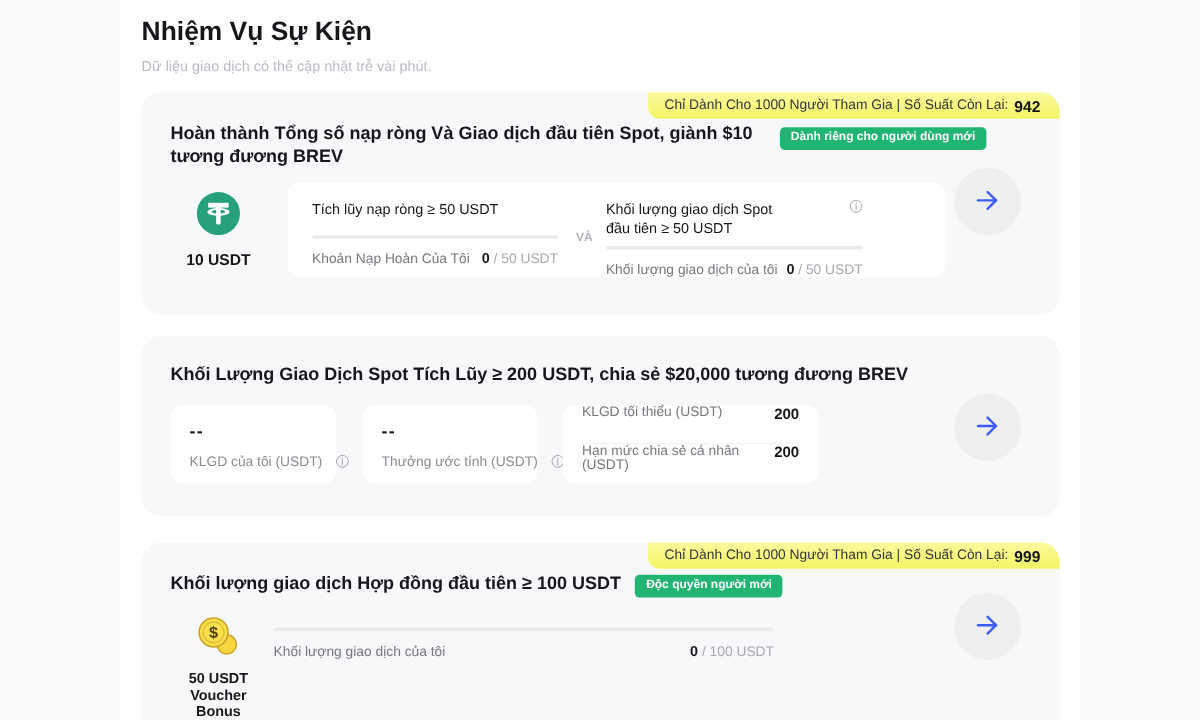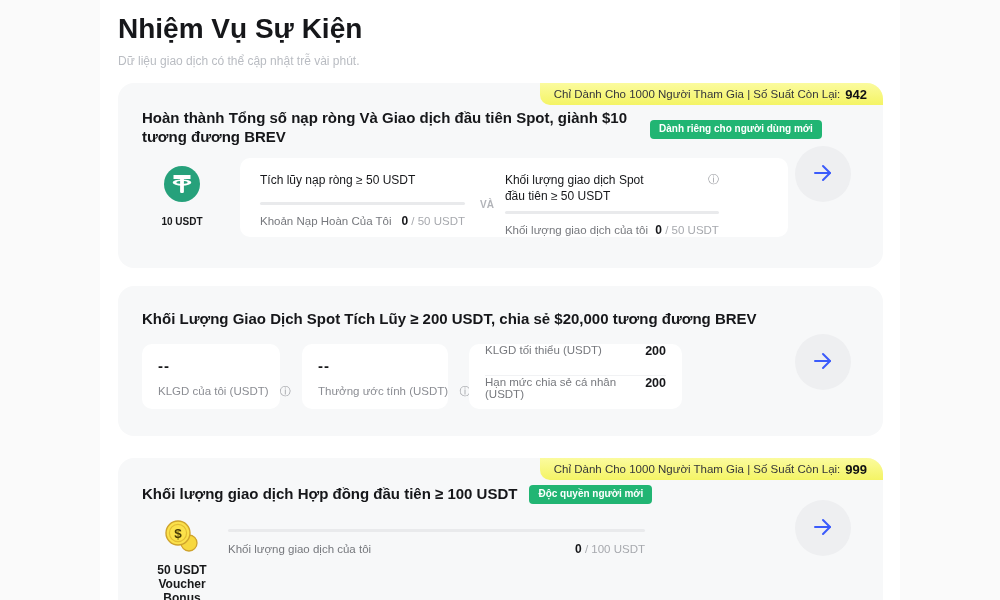--- a/index.html
+++ b/index.html
@@ -5,52 +5,52 @@
   * { box-sizing: border-box; }
   html,body { margin:0; padding:0; }
   body {
     width:1000px; height:600px; overflow:hidden;
     background:#fafafa;
     font-family:"Liberation Sans","DejaVu Sans",sans-serif;
     color:#17181a;
   }
   .content { position:relative; width:800px; height:600px; margin:0 auto; background:#ffffff; }
 
-  .page-title { margin:0; padding:13px 0 0 18px; font-size:28px; font-weight:700; color:#16171a; }
+  .page-title { margin:0; padding:13px 0 0 18px; font-size:22px; font-weight:700; color:#16171a; }
   .page-subtitle { margin:9px 0 0 18px; font-size:12px; color:#b9bcc2; }
 
   .card { position:relative; margin:0 17px 0 18px; background:#f7f8f9; border-radius:16px; }
   .card1 { margin-top:15px; height:185px; }
   .card2 { margin-top:18px; height:150px; }
   .card3 { margin-top:22px; height:200px; }
 
   .limit-badge {
     position:absolute; top:0; right:0; height:22px;
     display:flex; align-items:center; gap:5px; padding:0 16px 0 14px;
     background:linear-gradient(180deg,#fbfb9e 0%,#f4f465 100%);
     border-radius:0 16px 0 10px; font-size:11.5px; color:#35363a; white-space:nowrap;
   }
   .limit-badge b { font-size:13px; color:#101113; }
 
-  .title-row { display:flex; align-items:center; padding:25px 24px 0; }
+  .title-row { display:flex; align-items:flex-start; padding:25px 24px 0; }
   .card2 .title-row { padding-top:23px; }
   .card3 .title-row { padding-top:25px; }
   .task-title { margin:0; font-size:15px; line-height:19px; font-weight:700; color:#16171a; }
   .card1 .task-title { width:492px; }
   .green-tag {
     flex:none; background:#21b573; color:#fff; font-size:10px; line-height:10px;
     font-weight:700; padding:4px 9px 5px; border-radius:4px; margin:4px 0 0 16px; white-space:nowrap;
   }
   .card3 .green-tag { margin:2px 0 0 12px; }
 
   .main-row { display:flex; align-items:flex-start; padding:12px 24px 0; }
   .card3 .main-row { padding-top:10px; }
 
   .reward { width:80px; flex:none; text-align:center; padding-top:8px; }
-  .reward-label { margin-top:8px; font-size:10px; line-height:15px; font-weight:700; }
+  .reward-label { margin-top:8px; font-size:13px; line-height:15px; font-weight:700; }
   .card3 .reward { padding-top:4px; }
   .card3 .reward-label { font-size:12px; line-height:14px; padding:0 6px; margin-top:5px; }
 
   .panel {
     margin-left:18px; width:548px; height:79px; background:#fff; border-radius:10px;
     display:flex; padding:14px 20px 0;
   }
   .cond-l { width:205px; flex:none; }
   .cond-r { width:214px; flex:none; }
   .cond-title { font-size:12px; line-height:16px; color:#16171a; }

